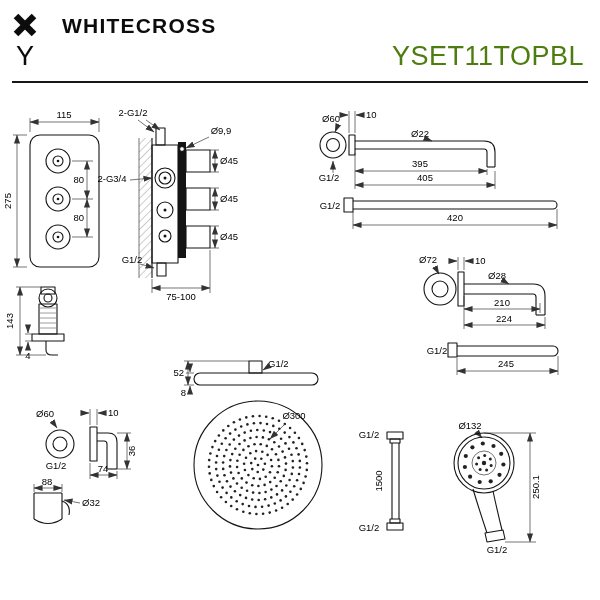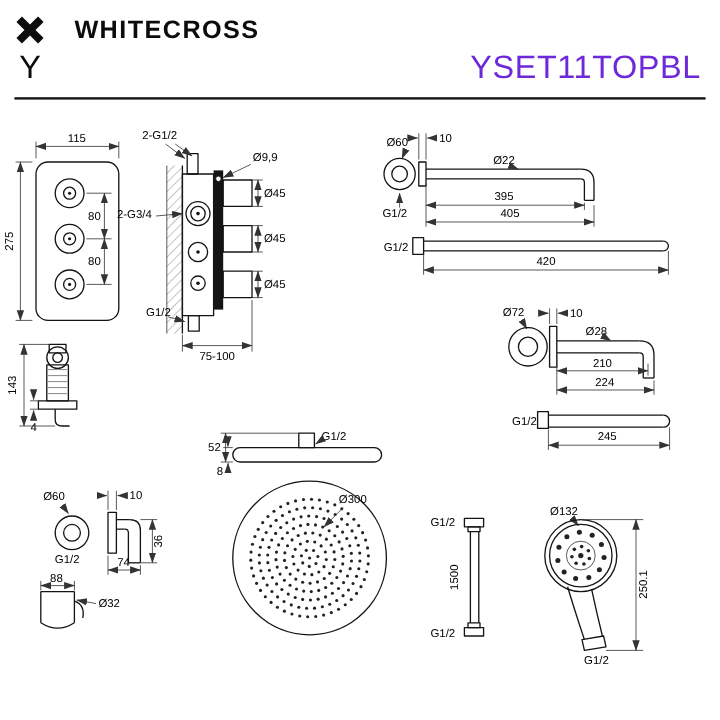--- a/index.html
+++ b/index.html
@@ -5,21 +5,21 @@
   *{box-sizing:border-box}
   html,body{margin:0;padding:0;background:#fff}
   body{width:600px;height:600px;font-family:"Liberation Sans","DejaVu Sans",sans-serif;color:#111}
   .sheet{position:relative;width:600px;height:600px;background:#fff;overflow:hidden}
   .hdr{padding:12px 12px 0}
   .brand{display:flex;align-items:flex-end;gap:24px}
   .brand-mark{width:26px;height:26px;flex:0 0 auto}
   .brand-name{font-size:21px;font-weight:700;letter-spacing:1.2px;color:#0c0c0c}
   .title-row{display:flex;justify-content:space-between;align-items:flex-end;margin-top:3px;padding:0 4px 9px;border-bottom:2px solid #161616}
   .series{font-size:27px;color:#0c0c0c}
-  .model{font-size:27px;color:#6d28d9;letter-spacing:.5px}
+  .model{font-size:27px;color:#4d7c0f;letter-spacing:.5px}
   svg.draw{display:block}
   .o{fill:none;stroke:#141414;stroke-width:1.1;stroke-linejoin:round}
   .fk{fill:#141414;stroke:none}
   .d{fill:none;stroke:#3a3a3a;stroke-width:.7}
   .h{stroke:#4a4a4a;stroke-width:.55}
   .t{font-size:9.5px;fill:#000}
 </style>
 </head>
 <body>
 

